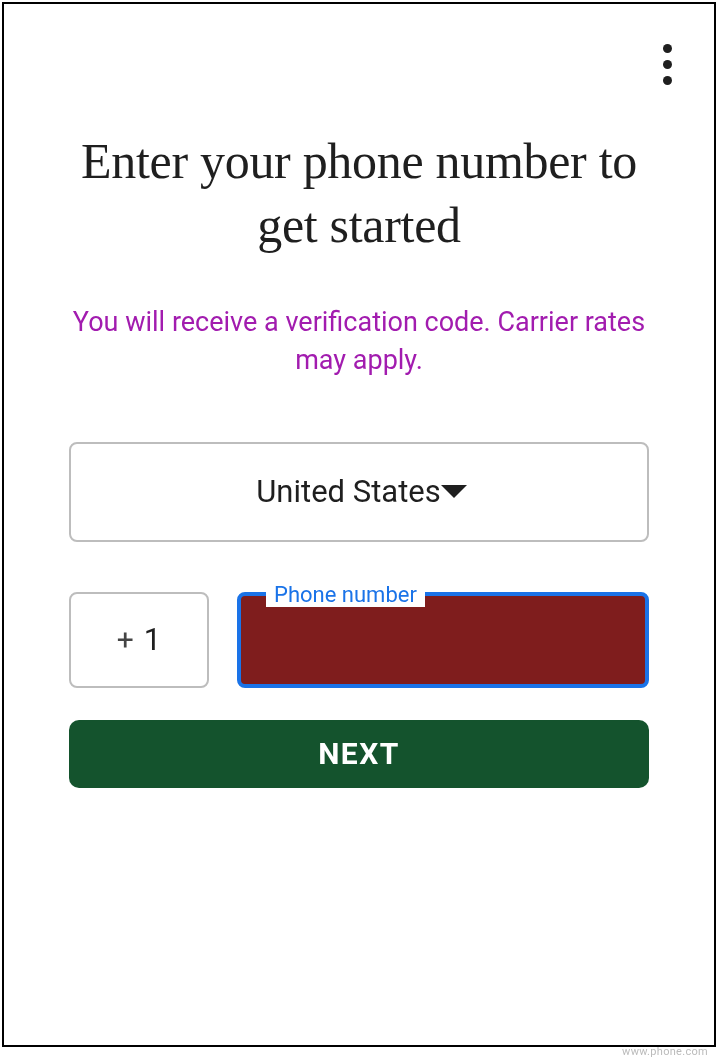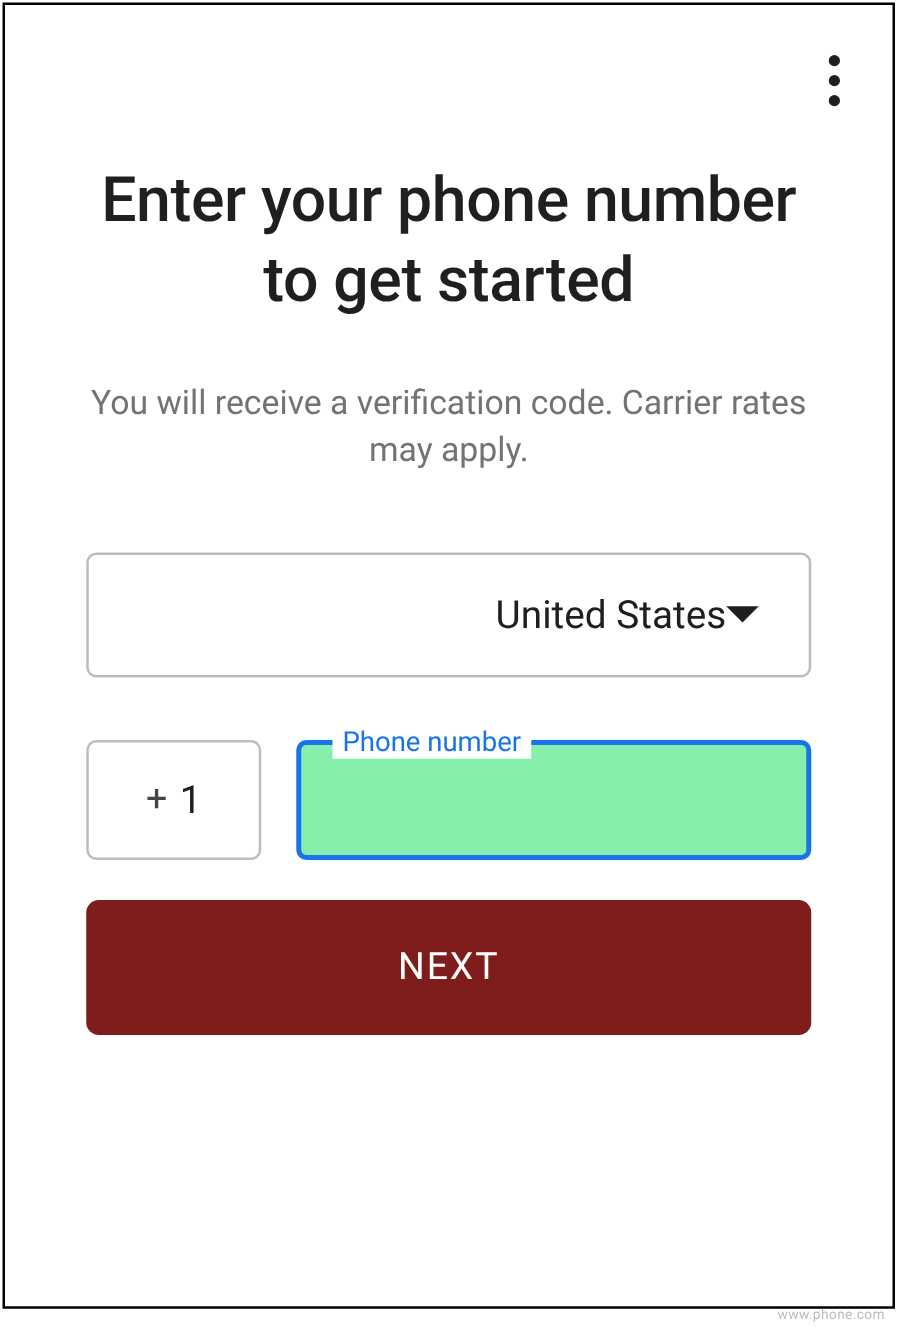--- a/index.html
+++ b/index.html
@@ -42,38 +42,39 @@
       padding: 0 65px;
     }
     .title {
       font-size: 50px;
       font-weight: 500;
       color: #1f1f1f;
       text-align: center;
       line-height: 1.28;
       margin-top: 125px;
       letter-spacing: -0.3px;
+      font-family: Liberation Serif, serif;
     }
     .subtitle {
       font-size: 27px;
-      color: #737373;
+      color: #a21caf;
       text-align: center;
       line-height: 1.4;
       margin-top: 47px;
       font-weight: 400;
     }
     .country-select {
       width: 100%;
       height: 100px;
       border: 2px solid #bdbdbd;
       border-radius: 8px;
       margin-top: 62px;
       display: flex;
       align-items: center;
-      justify-content: flex-end;
+      justify-content: center;
       padding: 0 40px 0 45px;
       cursor: pointer;
       background: #fff;
     }
     .country-text {
       font-size: 31px;
       color: #1f1f1f;
       font-weight: 400;
     }
     .dropdown-arrow {
@@ -111,21 +112,21 @@
     }
     .phone-input-wrap {
       flex: 1;
       position: relative;
     }
     .phone-field {
       width: 100%;
       height: 96px;
       border: 4px solid #1a73e8;
       border-radius: 8px;
-      background: #86efac;
+      background: #7f1d1d;
       padding: 0 30px;
       position: relative;
     }
     .phone-label {
       position: absolute;
       top: -14px;
       left: 25px;
       background: #fff;
       padding: 0 8px;
       font-size: 22px;
@@ -136,27 +137,27 @@
       border: none;
       outline: none;
       font-size: 31px;
       color: #1f1f1f;
       width: 100%;
       height: 88px;
       font-family: inherit;
     }
     .next-button {
       width: 100%;
-      height: 108px;
-      background: #7f1d1d;
+      height: 68px;
+      background: #14532d;
       border: none;
       border-radius: 10px;
       color: #fff;
       font-size: 30px;
-      font-weight: 400;
+      font-weight: 700;
       letter-spacing: 1.5px;
       margin-top: 32px;
       cursor: pointer;
       font-family: inherit;
     }
     .watermark {
       position: absolute;
       bottom: 6px;
       right: 12px;
       font-size: 11px;

